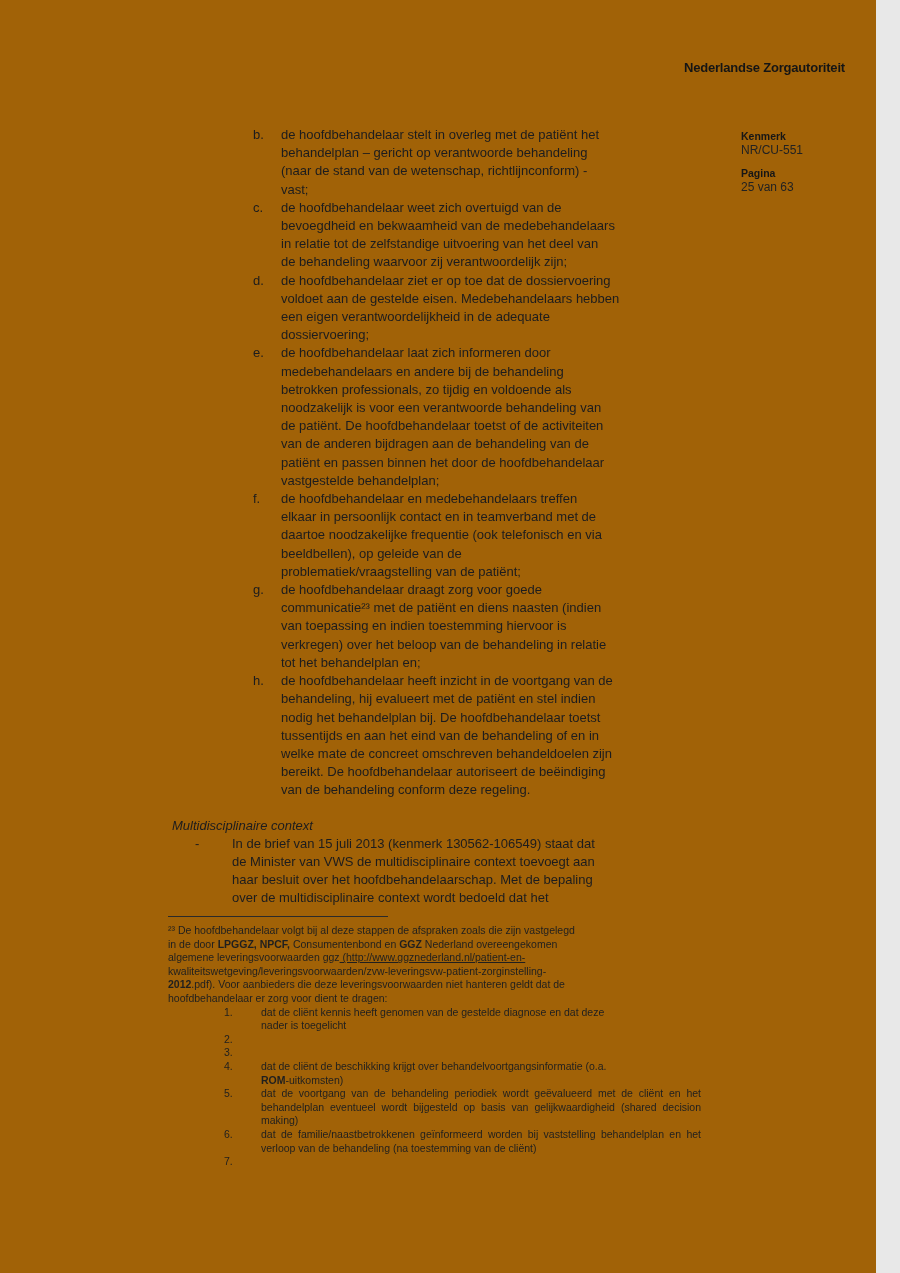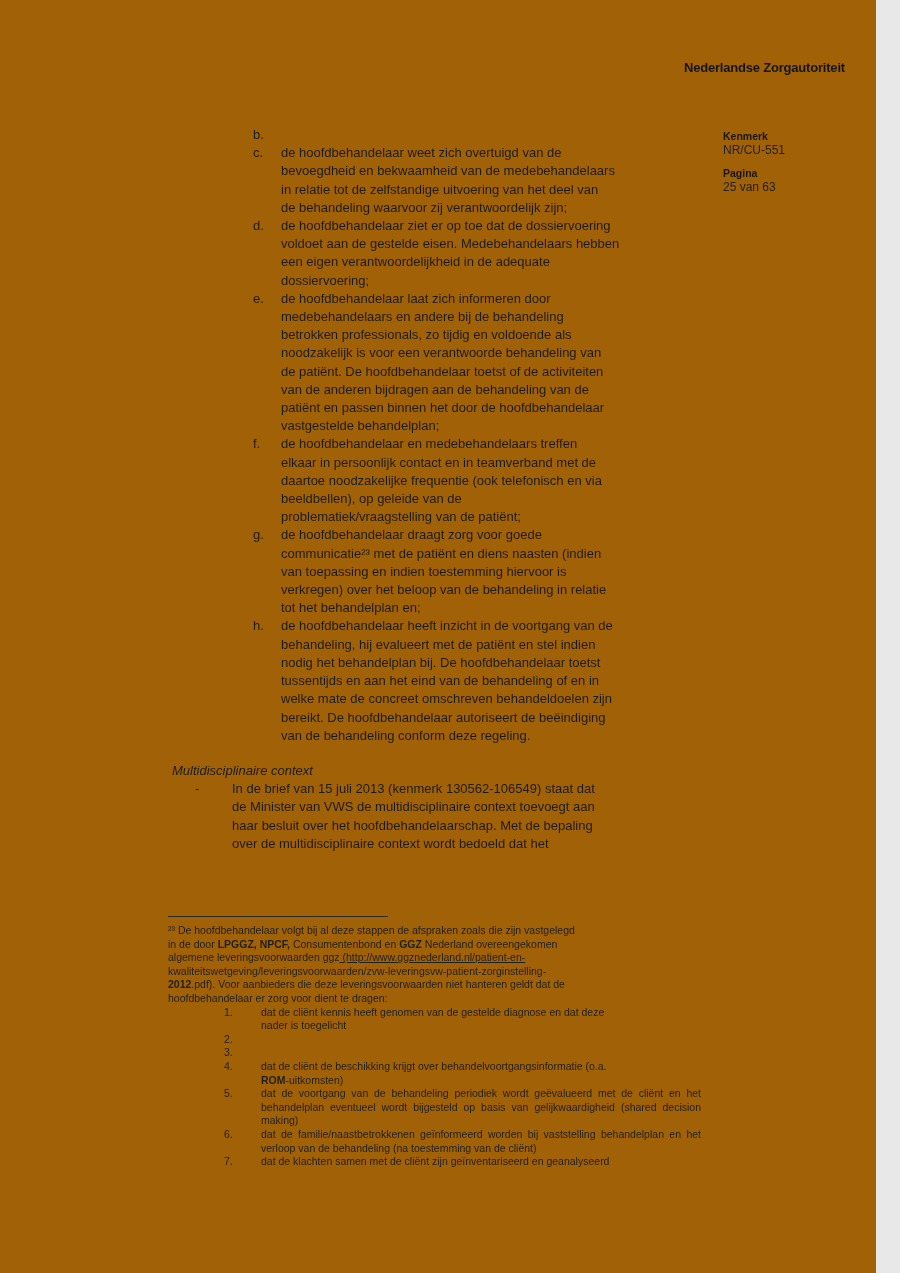--- a/index.html
+++ b/index.html
@@ -11,21 +11,21 @@
     color:#1c1c1e;
     overflow:hidden;
   }
   
   .logo{
     position:absolute;left:684px;top:60px;
     font-size:13px;font-weight:bold;letter-spacing:-0.2px;
     color:#151515;
   }
   
-  .meta{position:absolute;left:723px;top:130px;width:150px;}
+  .meta{position:absolute;left:741px;top:130px;width:150px;}
   .meta .label{font-size:10.5px;font-weight:bold;color:#161616;line-height:13px;}
   .meta .value{font-size:12px;color:#222;line-height:15px;}
   .meta .block{margin-bottom:9px;}
   
   .main{position:absolute;left:172px;top:126px;width:580px;font-size:13px;line-height:18.2px;}
   .li{display:flex;align-items:flex-start;}
   .li .marker{margin-left:81px;width:28px;flex:0 0 28px;}
   .li .text{width:470px;white-space:pre-line;}
   .section-heading{font-style:italic;margin-top:17px;}
   .dash{display:flex;align-items:flex-start;}
@@ -58,20 +58,24 @@
     <div class="block">
       <div class="label">Pagina</div>
       <div class="value">25 van 63</div>
     </div>
   </div>
 
   <div class="main">
 
     <div class="li">
       <div class="marker">b.</div>
+      <div class="text">de hoofdbehandelaar stelt in overleg met de patiënt het
+behandelplan – gericht op verantwoorde behandeling
+(naar de stand van de wetenschap, richtlijnconform) -
+vast;</div>
     </div>
     <div class="li">
       <div class="marker">c.</div>
       <div class="text">de hoofdbehandelaar weet zich overtuigd van de
 bevoegdheid en bekwaamheid van de medebehandelaars
 in relatie tot de zelfstandige uitvoering van het deel van
 de behandeling waarvoor zij verantwoordelijk zijn;</div>
     </div>
     <div class="li">
       <div class="marker">d.</div>
@@ -158,17 +162,16 @@
     <div class="fn-item">
       <div class="num">5.</div>
       <div class="text justify">dat de voortgang van de behandeling periodiek wordt geëvalueerd met de cliënt en het behandelplan eventueel wordt bijgesteld op basis van gelijkwaardigheid (shared decision making)</div>
     </div>
     <div class="fn-item">
       <div class="num">6.</div>
       <div class="text justify">dat de familie/naastbetrokkenen geïnformeerd worden bij vaststelling behandelplan en het verloop van de behandeling (na toestemming van de cliënt)</div>
     </div>
     <div class="fn-item">
       <div class="num">7.</div>
-      <div class="text">dat de klachten samen met de cliënt zijn geïnventariseerd en geanalyseerd</div>
     </div>
   </div>
 
 </div>
 
 </body></html>

